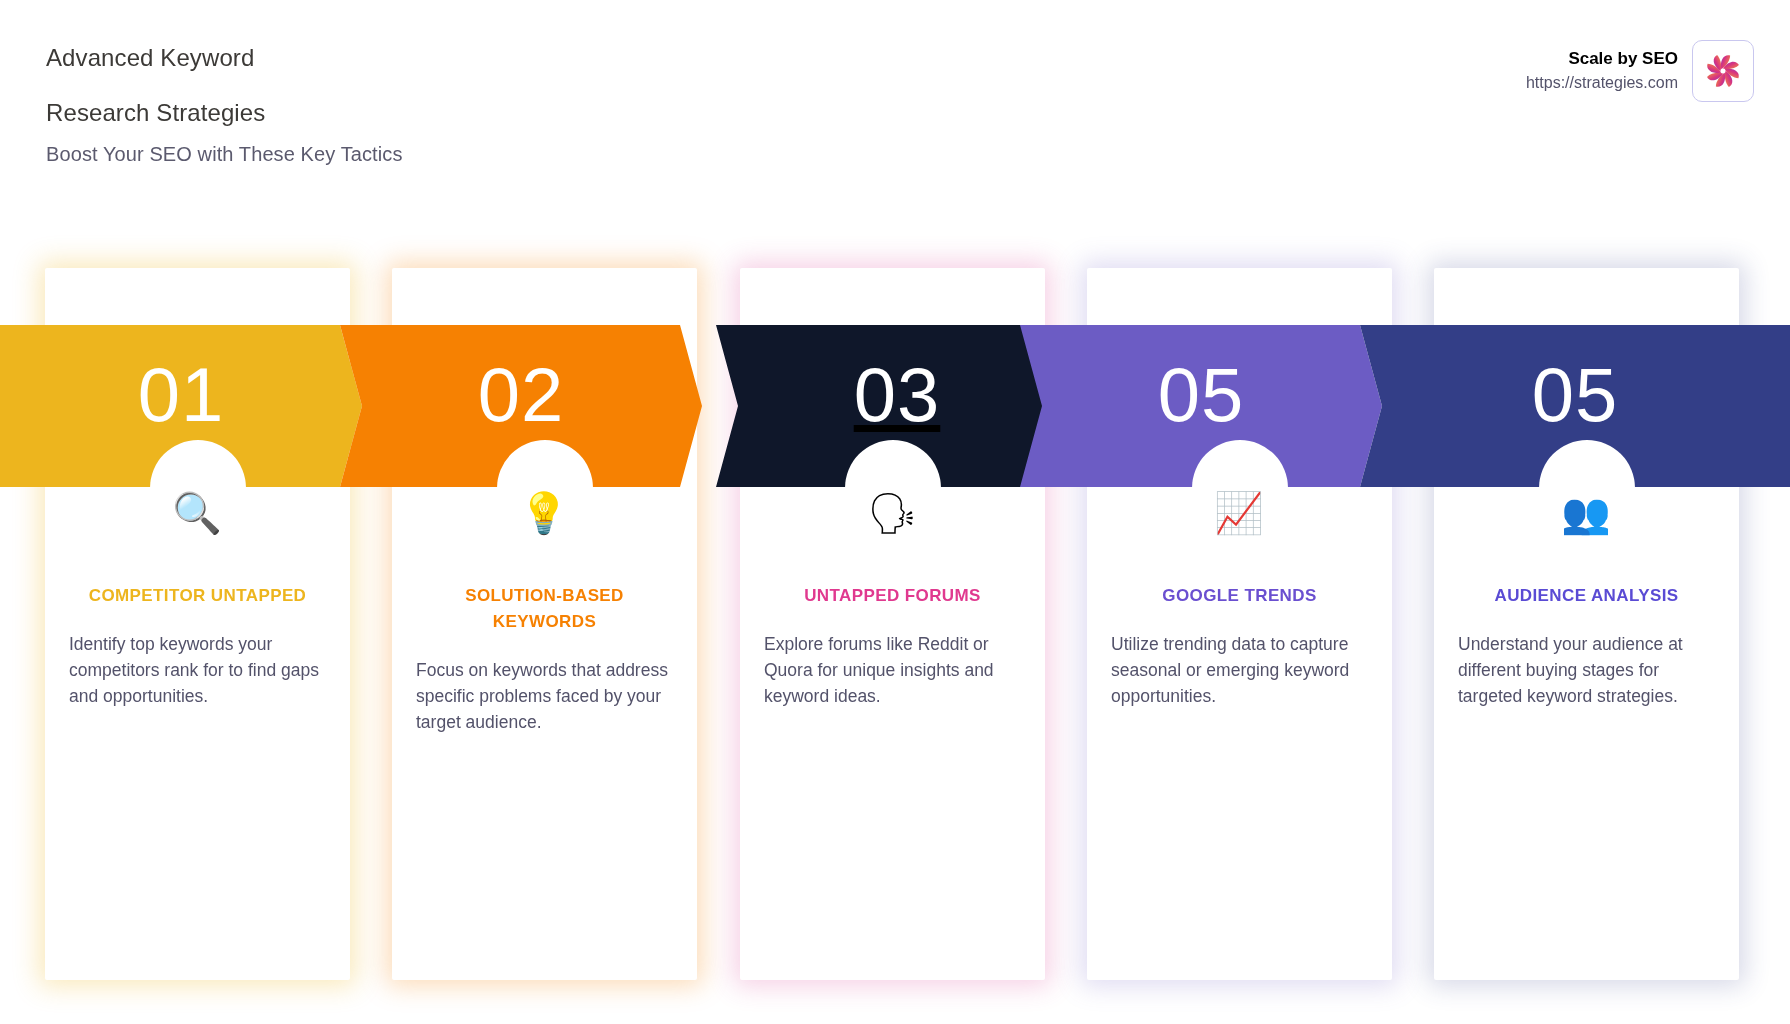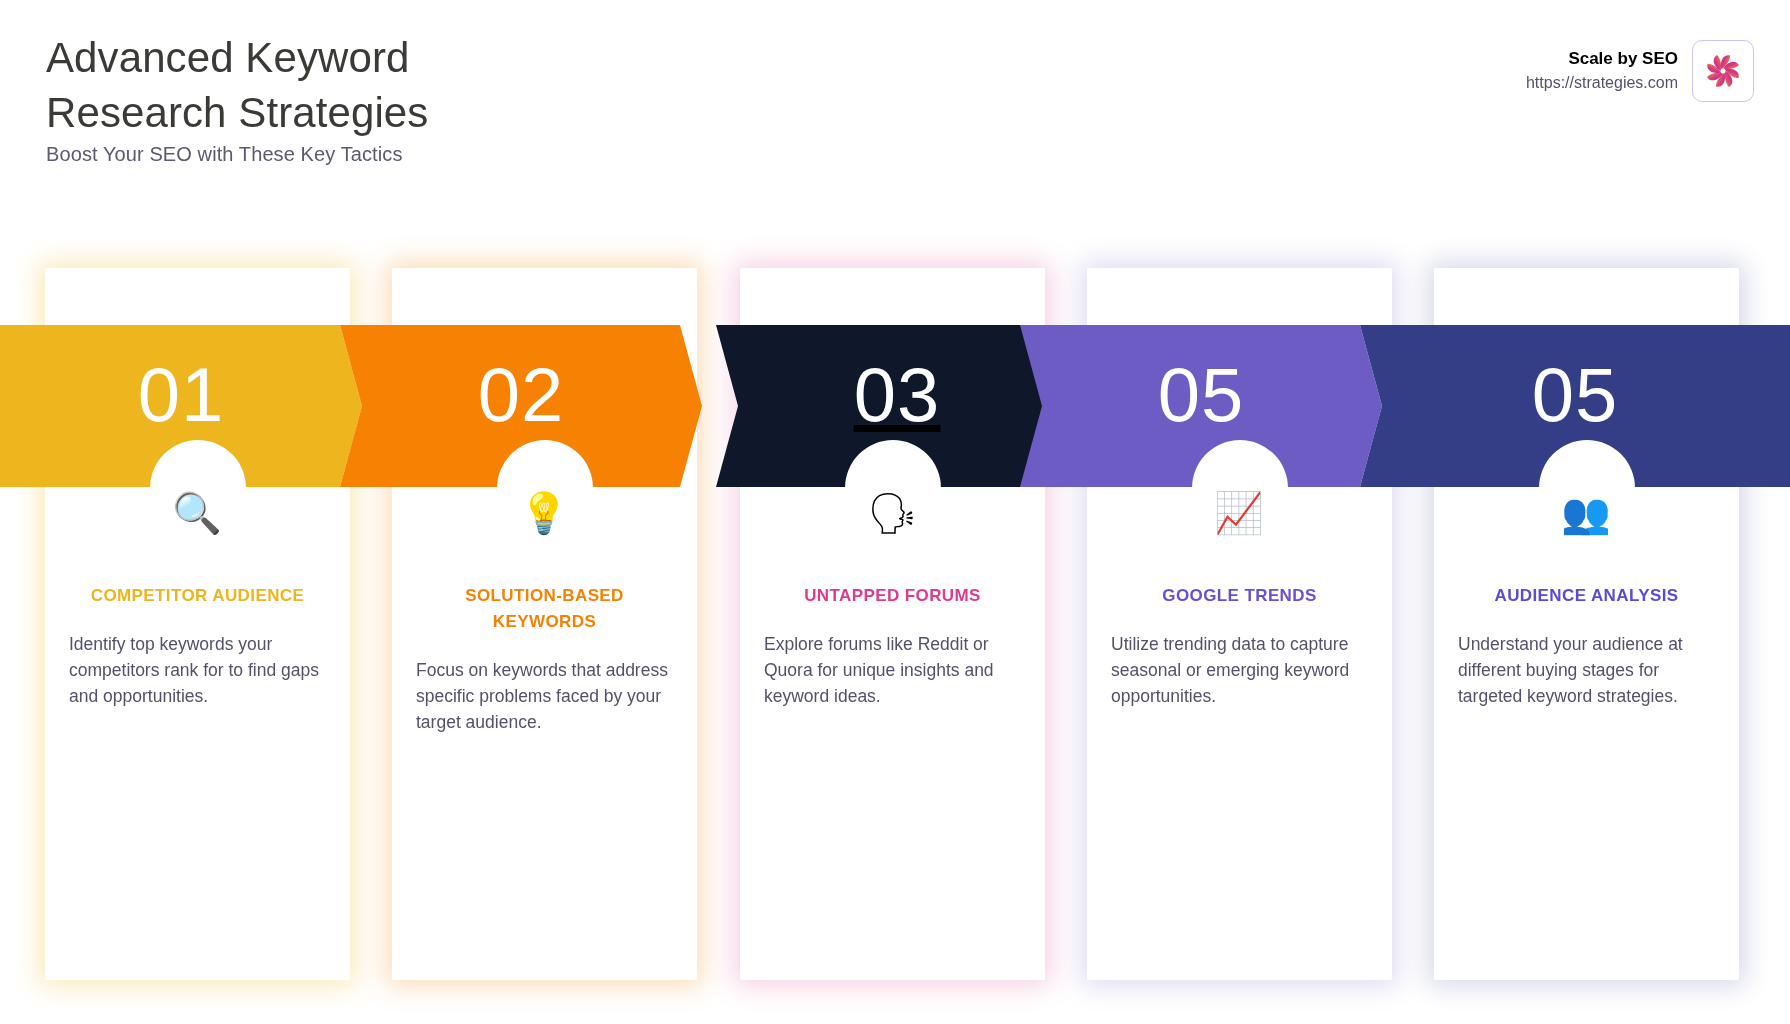--- a/index.html
+++ b/index.html
@@ -20,21 +20,21 @@
     background: #ffffff;
   }
 
   
   .header-left {
     position: absolute;
     left: 46px;
     top: 30px;
   }
   .title-line {
-    font-size: 42px;
+    font-size: 24px;
     font-weight: 400;
     color: #3c3a37;
     line-height: 55px;
     letter-spacing: 0.1px;
     white-space: nowrap;
   }
   .subtitle {
     margin-top: 3px;
     font-size: 20px;
     font-weight: 400;
@@ -250,21 +250,21 @@
       <div class="notch" style="left: 1191.5px;"></div>
       <div class="chev" style="left: 1360px; width: 430px; background: rgb(51, 62, 135); clip-path: polygon(0px 0px, calc(100% + 0px) 0px, 100% 50%, calc(100% + 0px) 100%, 0px 100%, 22px 50%);">
         <div class="chev-num">05</div>
       </div>
       <div class="notch" style="left: 1538.5px;"></div>
     </div>
 
   <div class="cards" id="cards-content" style="z-index:4;">
       <div class="card-body" style="left: 45px;">
         <span class="card-icon">🔍</span>
-        <div class="card-title" style="color: rgb(237, 181, 30);">COMPETITOR AUDIENCE</div>
+        <div class="card-title" style="color: rgb(237, 181, 30);">COMPETITOR UNTAPPED</div>
         <div class="card-desc">Identify top keywords your competitors rank for to find gaps and opportunities.</div>
       </div>
       <div class="card-body" style="left: 392px;">
         <span class="card-icon">💡</span>
         <div class="card-title" style="color: rgb(246, 129, 2);">SOLUTION-BASED KEYWORDS</div>
         <div class="card-desc">Focus on keywords that address specific problems faced by your target audience.</div>
       </div>
       <div class="card-body" style="left: 740px;">
         <span class="card-icon">🗣</span>
         <div class="card-title" style="color: rgb(224, 57, 143);">UNTAPPED FORUMS</div>

